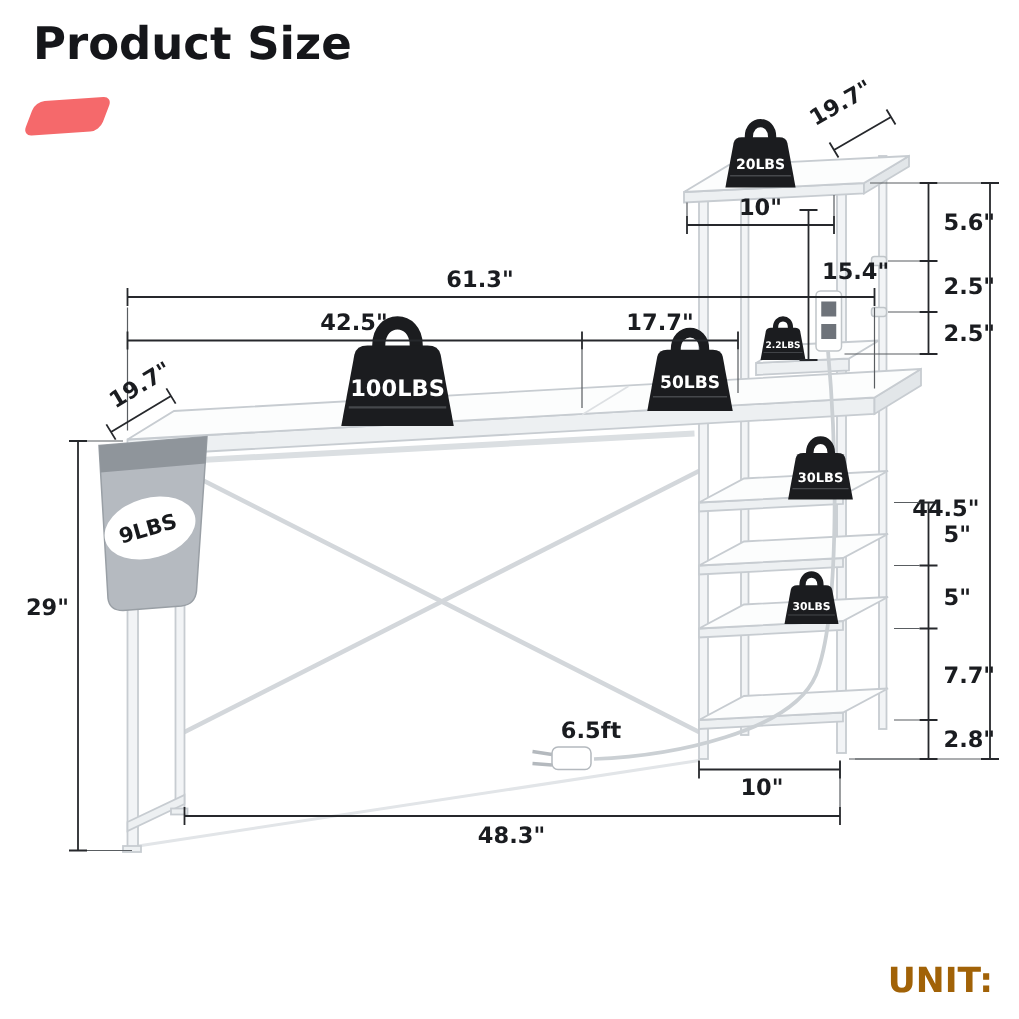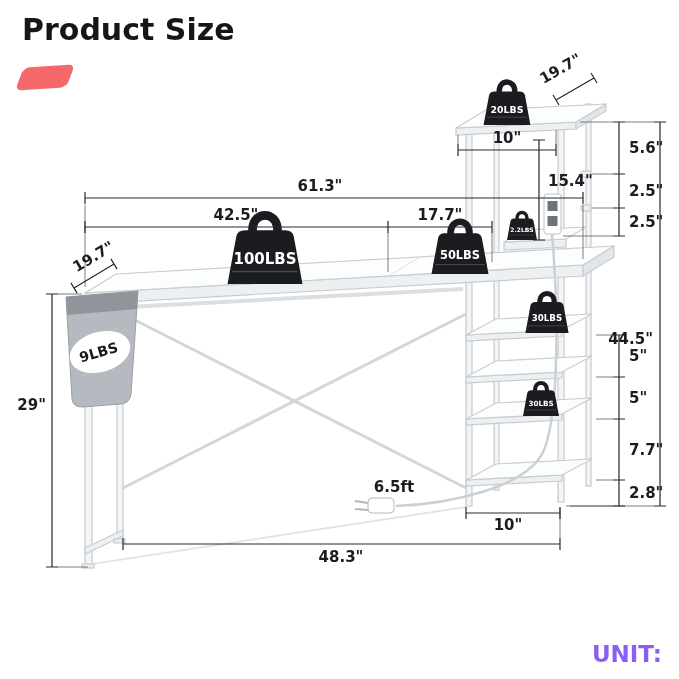--- a/index.html
+++ b/index.html
@@ -12,21 +12,21 @@
     font-size:30px;font-weight:800;color:#15161a;letter-spacing:0px;
   }
   .swoosh{
     position:absolute;left:20px;top:66px;width:50px;height:23px;
     background:#F5696B;border-radius:6px;
     transform:skewX(-24deg) rotate(-4deg);
   }
   .unit-row{
     position:absolute;right:17px;bottom:12px;display:flex;align-items:center;gap:10px;
   }
-  .unit-label{font-size:23px;font-weight:800;color:#8b5cf6;}
+  .unit-label{font-size:23px;font-weight:800;color:#a16207;}
   .unit-badge{
     background:#F5696B;color:#ffffff;font-size:19px;font-weight:800;
     padding:4px 22px;border-radius:15px;letter-spacing:1px;
   }
   
   .dim{stroke:#26282c;stroke-width:1.2;fill:none;}
   .ext{stroke:#595d61;stroke-width:0.8;fill:none;}
   .dlabel{font-family:"DejaVu Sans",sans-serif;font-size:15px;font-weight:700;fill:#1a1c20;}
   .wlabel{font-family:"DejaVu Sans",sans-serif;font-size:12px;font-weight:700;fill:#ffffff;text-anchor:middle;}
   .furn{stroke:#C7CCD1;stroke-width:1.2;}

